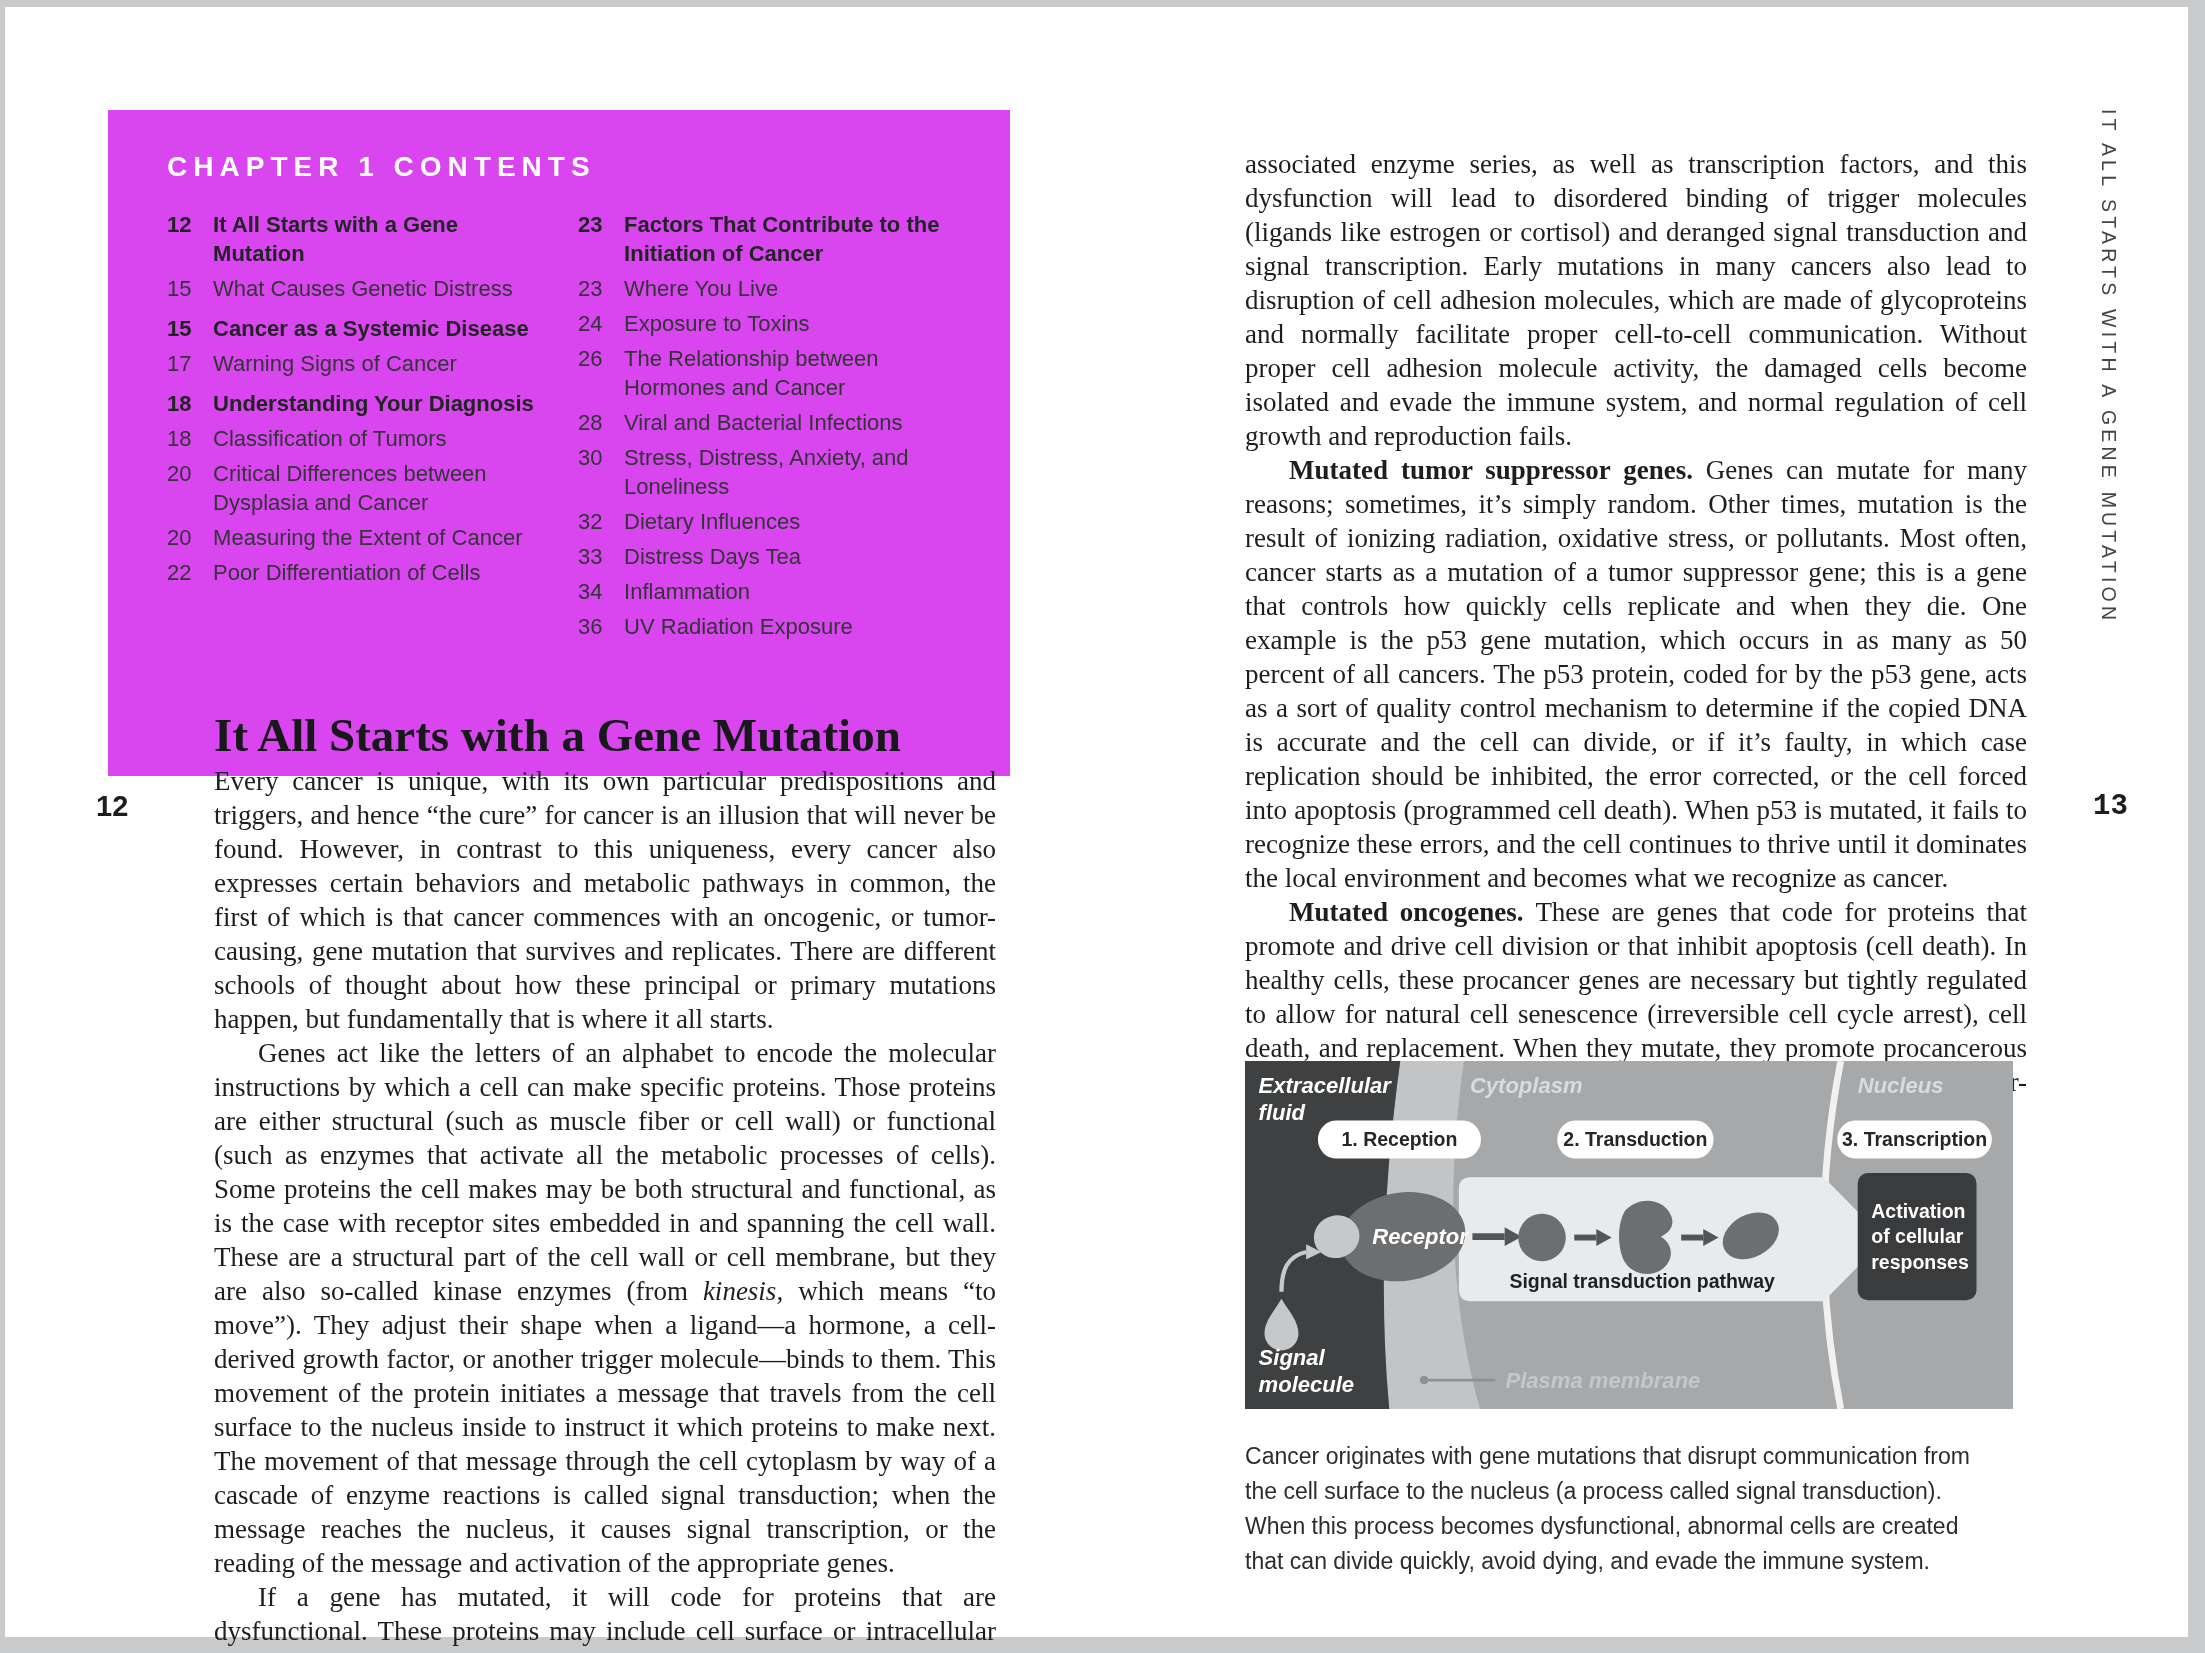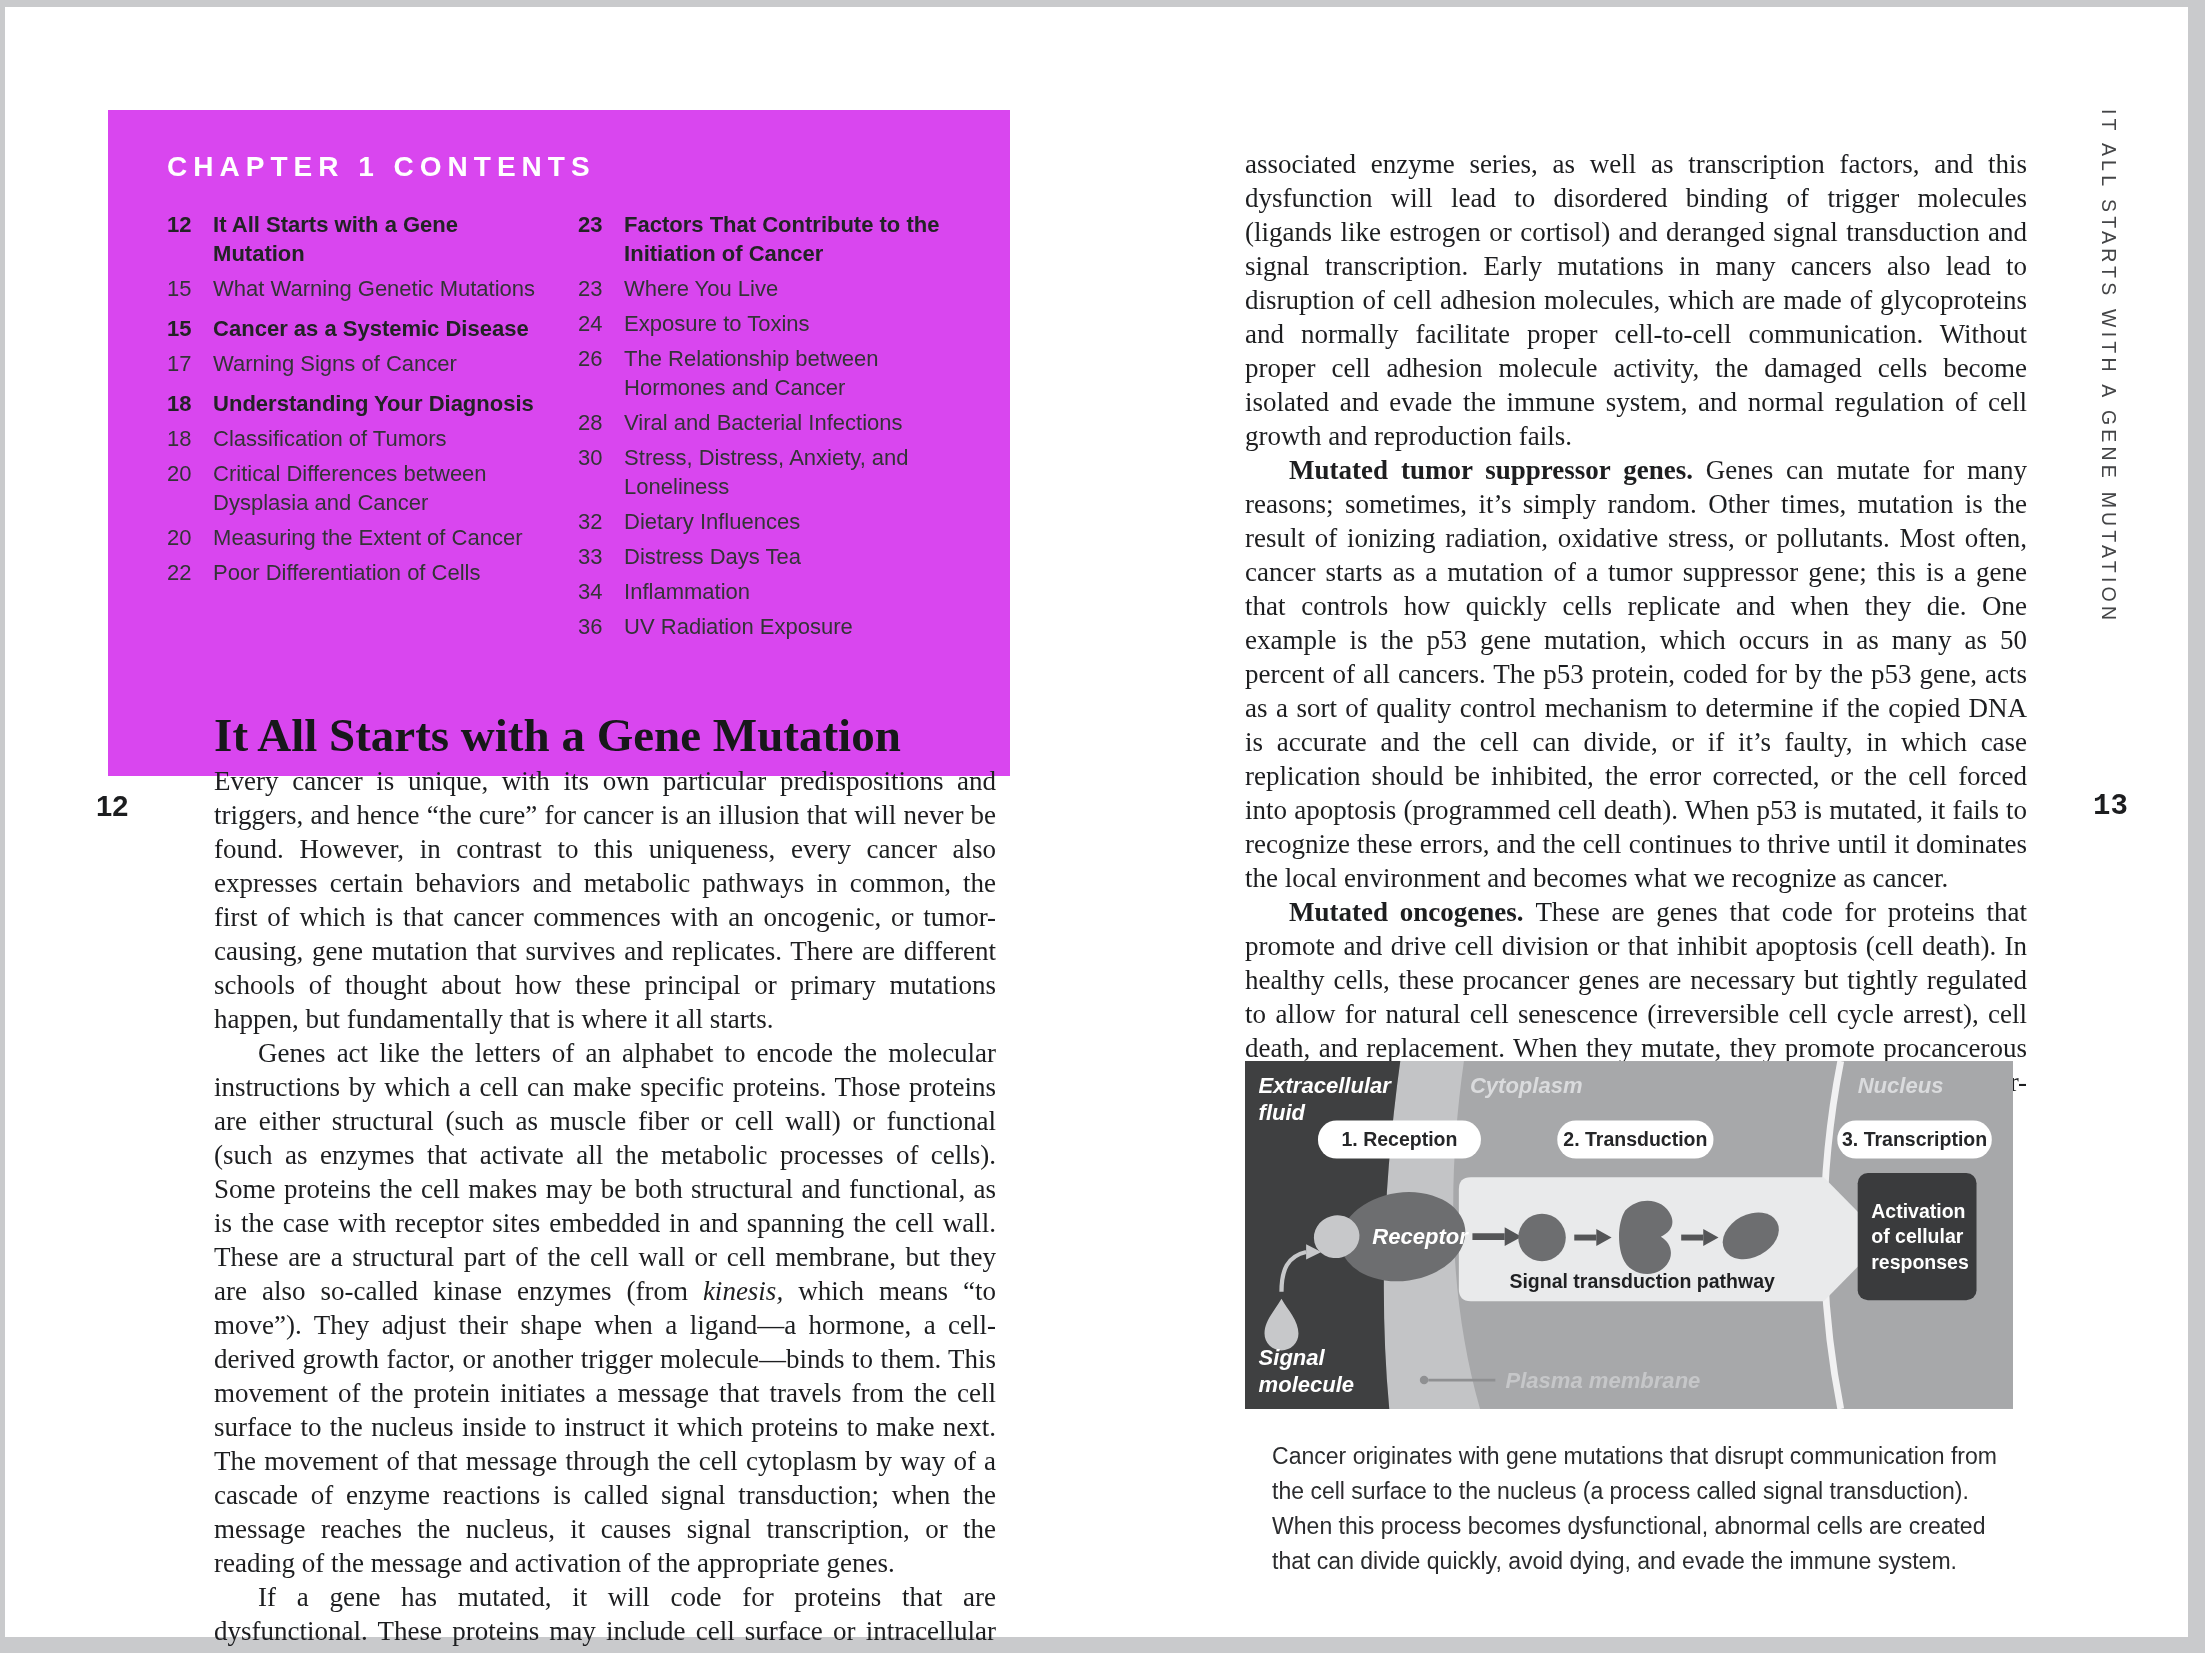--- a/index.html
+++ b/index.html
@@ -28,21 +28,21 @@
   .lead{font-weight:bold;}
   .ital{font-style:italic;}
   #left-body{left:209px;top:757px;}
   #right-body{left:1240px;top:140px;}
 
   
   .running-head{position:absolute;left:2092px;top:102px;height:399px;writing-mode:vertical-rl;font-size:19.5px;letter-spacing:4.2px;color:#444547;white-space:nowrap;}
 
   
   .figure{position:absolute;left:1240px;top:1054px;width:768px;height:348px;}
-  .fig-caption{position:absolute;left:1240px;top:1432px;width:746px;font-size:23px;line-height:35px;color:#2b2c2e;margin-left:27px;}
+  .fig-caption{position:absolute;left:1240px;top:1432px;width:746px;font-size:23px;line-height:35px;color:#2b2c2e;}
 
   svg text{font-family:"Liberation Sans",sans-serif;}
   .lbl{font-weight:bold;font-style:italic;font-size:26px;fill:#ffffff;}
   .lbl-dim{fill:#dadbdd;}
   .lbl-mem{fill:#c6c7c9;}
   .pill-txt{font-weight:bold;font-size:23px;fill:#252628;text-anchor:middle;}
   .path-txt{font-weight:bold;font-size:23px;fill:#1f2022;text-anchor:middle;}
   .act-txt{font-weight:bold;font-size:23px;fill:#ffffff;}
 </style>
 </head>
@@ -53,21 +53,21 @@
   <div class="toc-box">
     <div class="toc-title">CHAPTER 1 CONTENTS</div>
 
     <div class="toc-col toc-col1">
       <div class="toc-row bold">
           <span class="toc-num">12</span>
           <span class="toc-text">It All Starts with a Gene Mutation</span>
         </div>
       <div class="toc-row">
           <span class="toc-num">15</span>
-          <span class="toc-text">What Warning Genetic Mutations</span>
+          <span class="toc-text">What Causes Genetic Distress</span>
         </div>
       <div class="toc-row bold gap">
           <span class="toc-num">15</span>
           <span class="toc-text">Cancer as a Systemic Disease</span>
         </div>
       <div class="toc-row">
           <span class="toc-num">17</span>
           <span class="toc-text">Warning Signs of Cancer</span>
         </div>
       <div class="toc-row bold gap">

